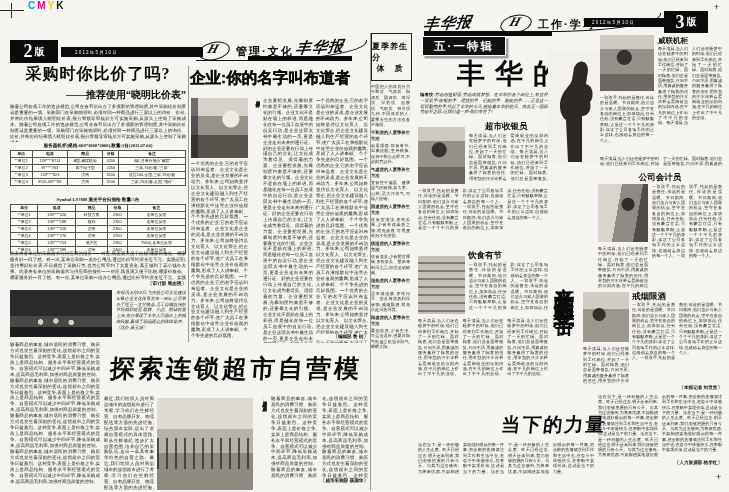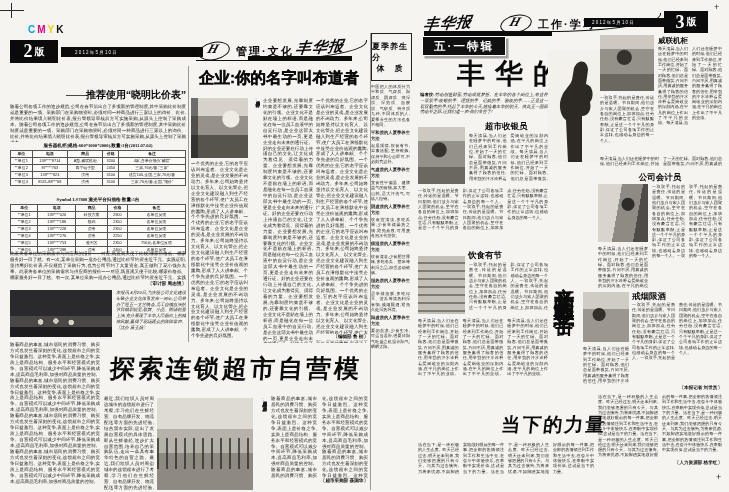--- a/index.html
+++ b/index.html
@@ -1,20 +1,20 @@
 <!DOCTYPE html>
 <html><head>
 <meta charset="utf-8">
 <style>
   html,body{margin:0;padding:0;background:#c9c9c6;}
   .canvas{position:relative;width:729px;height:492px;background:#f5f4f0;overflow:hidden;
           font-family:"Liberation Sans",sans-serif;color:#1a1a1a;}
   .ab{position:absolute;}
   
-  .cmyk{font:bold 10px "Liberation Sans",sans-serif;letter-spacing:2px;margin-top:24px;}
+  .cmyk{font:bold 10px "Liberation Sans",sans-serif;letter-spacing:2px;}
   .cmyk .c{color:#00a5e3}.cmyk .m{color:#e5007e}.cmyk .y{color:#f0d000}.cmyk .k{color:#101010}
   .regline{background:#2a2a2a;}
   .regcross{font:9px "Liberation Sans",sans-serif;color:#2a2a2a;}
   
   .banbox{background:#0b0b0b;color:#fff;display:flex;align-items:center;justify-content:center;gap:2px;}
   .banbox .num{font:900 18px "Liberation Serif",serif;}
   .banbox .ban{font:bold 10px "Liberation Sans",sans-serif;}
   .datebar{background:#0b0b0b;color:#f0f0f0;font-size:4.5px;letter-spacing:1.2px;display:flex;align-items:center;}
   .swoosh{border-bottom:1.6px solid #101010;border-right:1.6px solid #101010;border-bottom-right-radius:70% 95%;}
   .logo-oval{border:1.3px solid #101010;border-radius:50%;transform:rotate(-12deg);}
@@ -23,21 +23,21 @@
   .script{font:900 italic 15px "Liberation Serif",serif;color:#0b0b0b;transform:skewX(-10deg) rotate(-3deg);letter-spacing:1px;white-space:nowrap;}
   .blackbar{background:#0b0b0b;}
   
   .t45{font-size:4.5px;line-height:1.32;text-align:justify;overflow:hidden;color:#1c1c1c;}
   .t41{font-size:4.1px;line-height:1.3;text-align:justify;overflow:hidden;color:#1c1c1c;}
   .cap{font-size:4.3px;font-style:italic;line-height:1.35;text-align:justify;overflow:hidden;color:#1c1c1c;}
   .vcap{writing-mode:vertical-rl;font-size:4.1px;font-style:italic;line-height:1.3;overflow:hidden;color:#1c1c1c;}
   .byline{font-size:4.6px;font-weight:bold;text-align:right;color:#101010;background:#f5f4f0;line-height:1.3;}
   .a1title{font:900 16px "Liberation Serif",serif;letter-spacing:1px;text-align:center;color:#0b0b0b;}
   .a1sub{font:bold 10px "Liberation Serif",serif;text-align:right;color:#0b0b0b;}
-  .a2title{font:900 15.5px "Liberation Sans",sans-serif;text-align:center;color:#0b0b0b;-webkit-text-stroke:0.4px #0b0b0b;}
+  .a2title{font:900 15.5px "Liberation Sans",sans-serif;text-align:left;color:#0b0b0b;-webkit-text-stroke:0.4px #0b0b0b;}
   .a3title{font:900 25px "Liberation Serif",serif;letter-spacing:3px;text-align:center;color:#0b0b0b;transform:skewX(-4deg);}
   .p3title{font:900 28px "Liberation Serif",serif;letter-spacing:10px;text-align:center;color:#0b0b0b;}
   .essaytitle{font:900 19px "Liberation Serif",serif;letter-spacing:2px;text-align:center;color:#0b0b0b;transform:skewX(-6deg);}
   .vtitle{writing-mode:vertical-rl;font:900 21px "Liberation Serif",serif;letter-spacing:4px;line-height:30px;color:#0b0b0b;text-align:center;}
   .shdr{font:900 8.5px "Liberation Sans",sans-serif;color:#0b0b0b;}
   .shdr-s{font:900 7.5px "Liberation Sans",sans-serif;color:#0b0b0b;}
   .tcap{font-size:4.6px;font-weight:bold;text-align:center;font-family:"Liberation Serif",serif;color:#111;}
   .ntable{width:100%;border-collapse:collapse;font-size:3.9px;line-height:1.25;text-align:center;color:#1c1c1c;background:#fbfaf7;}
   .ntable th,.ntable td{border:0.5px solid #555;padding:0.6px 1px;}
   .ntable th{font-weight:bold;}
@@ -103,20 +103,21 @@
   <div class="ab swoosh" style="left:196px;top:40px;width:170px;height:20px;"></div>
   <div class="ab logo-oval" style="left:198px;top:42px;width:30px;height:16px;"></div>
   <div class="ab logo-glyph" style="left:208px;top:41px;">H</div>
   <div class="ab seclabel" style="left:236px;top:44px;">管理·文化</div>
   <div class="ab script" style="left:296px;top:38px;">丰华报</div>
   <div class="ab blackbar" style="left:248px;top:56px;width:104px;height:5px;"></div>
 
   <div class="ab vrule" style="left:188px;top:66px;height:276px;"></div>
   <div class="ab vrule" style="left:370px;top:33px;height:457px;"></div>
 
+  <div class="ab a1title" style="left:10px;top:64px;width:176px;">采购时你比价了吗?</div>
   <div class="ab a1sub" style="left:10px;top:88px;width:176px;">——推荐使用“晓明比价表”</div>
   <div class="ab t45" style="left:10px;top:104px;width:176px;height:38px;">随着公司各项工作的逐步规范,公司在春节后出台了多项新的管理制度,其中采购比价制度就是重要的一项。采购部门在采购物资时,必须对同一种商品进行三家以上的询价、比价,并将比价结果填入晓明比价表,报分管领导审核后方可实施采购,从源头上控制了采购成本。随着公司各项工作的逐步规范,公司在春节后出台了多项新的管理制度,其中采购比价制度就是重要的一项。采购部门在采购物资时,必须对同一种商品进行三家以上的询价、比价,并将比价结果填入晓明比价表,报分管领导审核后方可实施采购,从源头上控制了采购成本。</div>
   <div class="ab tcap" style="left:10px;top:143px;width:176px;">服务器机柜(规格:600*1000*2000),数量:1台(2011.07.04)</div>
   <table class="ab ntable" style="left:10px;top:150px;width:176px;">
       <tbody>
         <tr>
           <th>单位</th>
           <th>电话</th>
           <th>商品</th>
           <th>价格</th>

